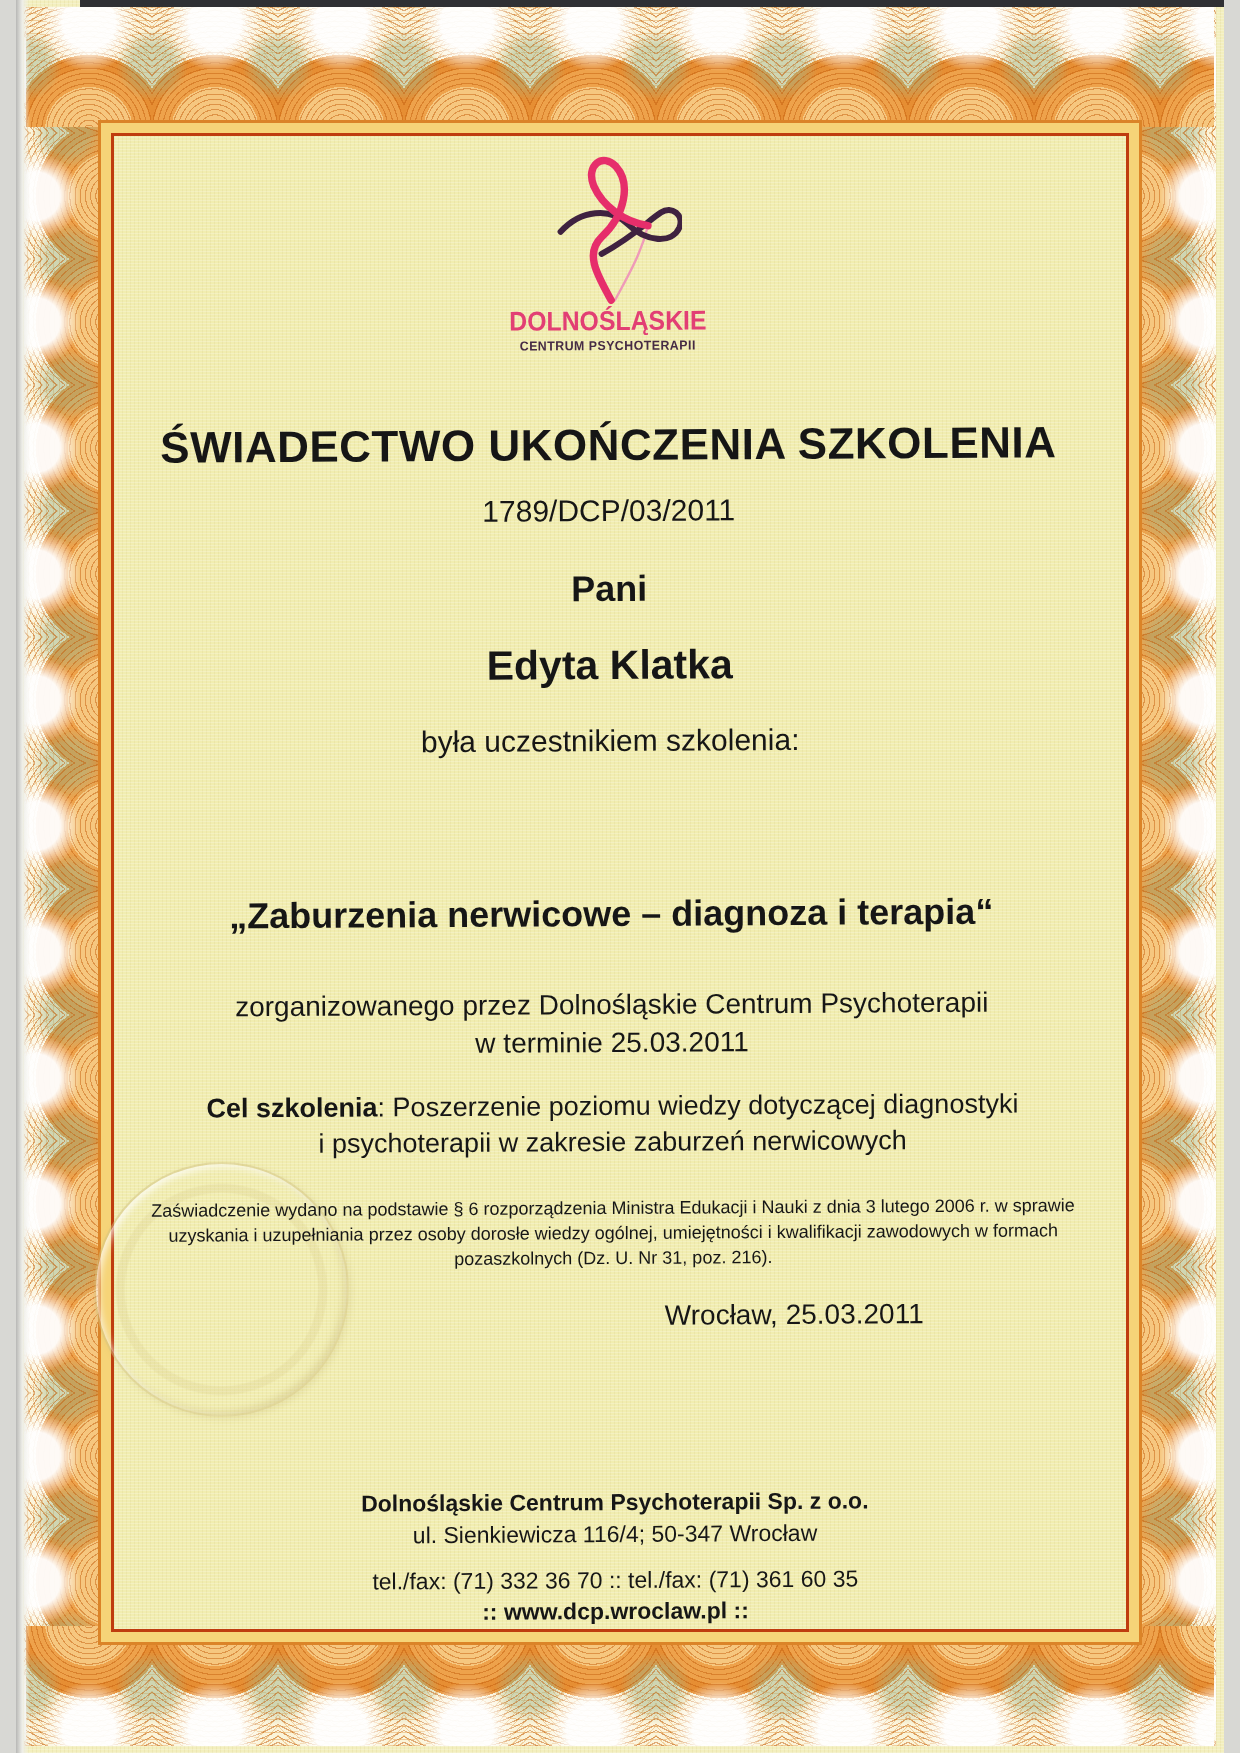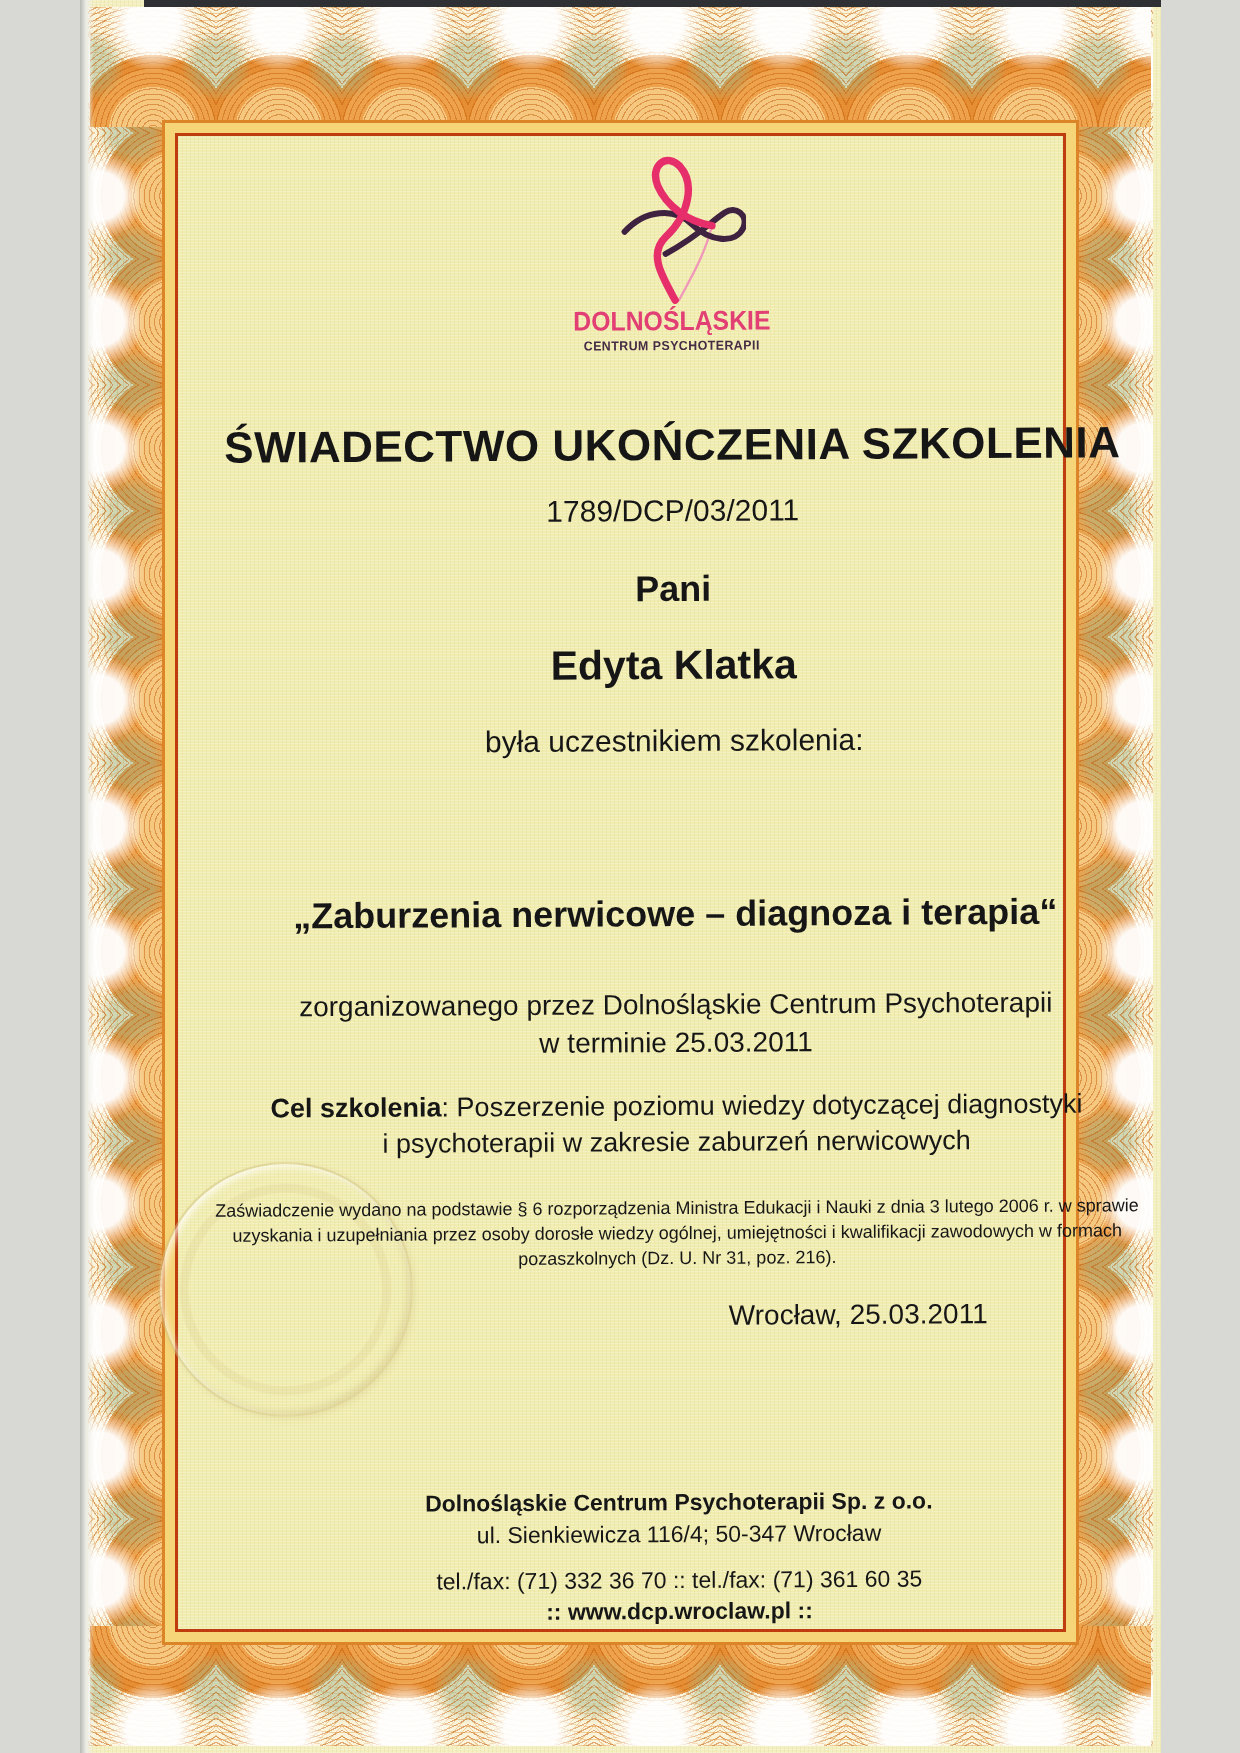--- a/index.html
+++ b/index.html
@@ -1,18 +1,18 @@
 <!DOCTYPE html>
 <html><head>
 <meta charset="utf-8">
 <style>
   html,body { margin:0; padding:0; background:#d8d8d4; }
   * { box-sizing:border-box; }
   .page {
-    position:relative; width:1081px; height:1753px; margin:0 auto;
+    position:relative; width:1208px; height:1753px; margin:0 auto;
     background-color:#f3efbe; overflow:hidden;
     font-family:"Liberation Sans", sans-serif; color:#161616;
     background-image:
       repeating-linear-gradient(0deg, rgba(255,255,255,0.20) 0 1px, rgba(0,0,0,0) 1px 3px),
       repeating-linear-gradient(90deg, rgba(222,212,150,0.30) 0 1px, rgba(0,0,0,0) 1px 4px);
   }
 
   
   .orn { position:absolute; z-index:1; background-color:#fbf4da; }
   .orn-h { background-repeat:repeat-x; background-size:126px 100%; }

